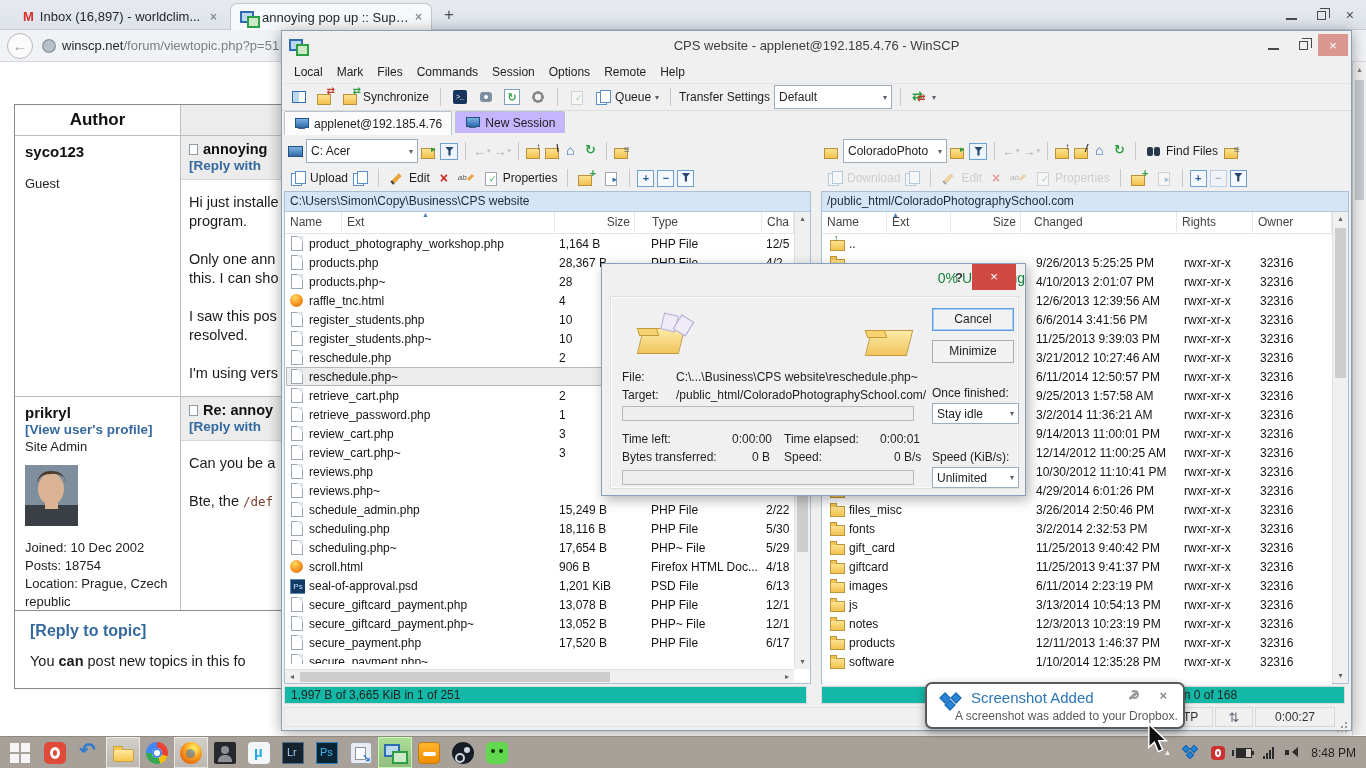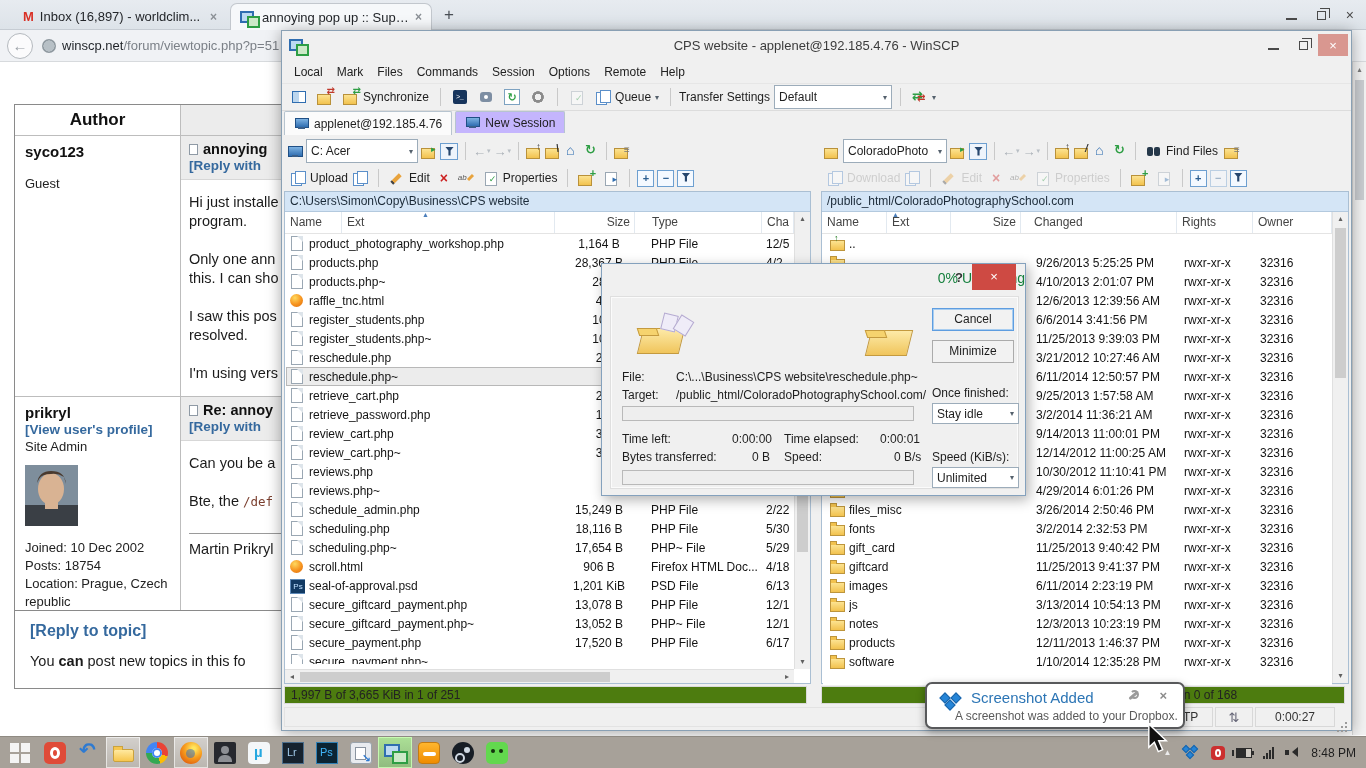--- a/index.html
+++ b/index.html
@@ -99,41 +99,41 @@
 .lcols{grid-template-columns:57px 213px 80px 12px 115px 1fr}
 .rcols{grid-template-columns:65px 64px 70px 8px 148px 76px 1fr}
 .sort{position:absolute;top:19px;font-size:7px;color:#4a7ebb;z-index:2}
 .list{position:absolute;left:1px;right:16px;top:42px;overflow:hidden;background:#fff}
 .pl .list{height:430px}
 .pr .list{height:451px}
 .lrow,.rrow{display:grid;align-items:center;height:19px;white-space:nowrap;color:#141414}
 .lrow{grid-template-columns:20px 250px 80px 12px 115px 1fr;padding-left:3px}
 .rrow{grid-template-columns:20px 108px 71px 8px 148px 76px 1fr;padding-left:6px}
 .lrow span,.rrow span{overflow:hidden}
-.lrow .num,.rrow .num{text-align:center}
+.lrow .num,.rrow .num{text-align:left}
 .lrow.sel{background:#ececec;box-shadow:inset 0 0 0 1px #b8b8b8}
 .fic{position:relative;width:16px;height:19px}
 .fic[data-ic=file]:before{content:"";position:absolute;left:2px;top:2px;width:10px;height:13px;background:#fff;border:1px solid #9aa7b3}
 .fic[data-ic=file]:after{content:"";position:absolute;left:8px;top:2px;border:3px solid;border-color:#dde4ea #dde4ea transparent transparent}
 .fic[data-ic=firefox]:before{content:"";position:absolute;left:1px;top:3px;width:13px;height:13px;border-radius:50%;background:radial-gradient(circle at 38% 30%,#ffd95e,#f6921e 55%,#d96a10)}
 .fic[data-ic=psd]:before{content:"Ps";position:absolute;left:1px;top:3px;width:14px;height:13px;background:#123a63;color:#bfe0ff;font-size:8px;line-height:13px;text-align:center;border:1px solid #5d89b8}
 .fic[data-ic=folder]:before,.fic[data-ic=up]:before{content:"";position:absolute;left:1px;top:6px;width:13px;height:9px;background:linear-gradient(#fce391,#f2c24e);border:1px solid #bd953c}
 .fic[data-ic=folder]:after{content:"";position:absolute;left:1px;top:3px;width:5px;height:3px;background:#f2c24e;border:1px solid #bd953c;border-bottom:none}
 .fic[data-ic=up]:after{content:"↑";position:absolute;left:5px;top:-1px;font-size:9px;font-weight:bold;color:#1f7a1f}
 .vs{position:absolute;right:0;width:16px;top:20px;background:#f0f0f0;border-left:1px solid #e0e0e0}
 .pl .vs{bottom:14px}
 .pr .vs{bottom:0}
 .vs .ar{height:14px;text-align:center;font-size:8px;color:#606060;line-height:14px}
 .vs .ar.dn{position:absolute;bottom:0;left:0;right:0}
 .vs .thumb{position:absolute;left:2px;right:2px;background:#cdcdcd}
 .hs{position:absolute;left:0;right:16px;bottom:0;height:14px;background:#f0f0f0;border-top:1px solid #e0e0e0}
 .hs .ar{position:absolute;top:0;font-size:8px;color:#606060;line-height:13px;width:14px;text-align:center}
 .hs .ar.rt{right:0}
 .hs .thumb{position:absolute;left:15px;top:2px;width:310px;height:10px;background:#cdcdcd}
-.pstat{position:absolute;left:0;right:4px;bottom:0;height:18px;line-height:17px;border:1px solid #dadada;background:#4d7c0f;padding-left:6px;color:#222;white-space:nowrap}
+.pstat{position:absolute;left:0;right:4px;bottom:0;height:18px;line-height:17px;border:1px solid #dadada;background:#14b8a6;padding-left:6px;color:#222;white-space:nowrap}
 .pr .pstat span{margin-left:263px;display:inline-block}
 .ws-status{position:absolute;left:2px;right:2px;bottom:2px;height:24px;display:flex;align-items:center;gap:2px;padding-top:2px}
 .scell{height:20px;border:1px solid #d8d8d8;background:#f0f0f0;display:flex;align-items:center;justify-content:center;color:#333}
 .scell.sp{flex:1;border-color:#e3e3e3}
 .grip{width:12px;height:20px;position:relative}
 .grip:before{content:"";position:absolute;right:2px;bottom:3px;width:2px;height:2px;background:#9a9a9a;box-shadow:-4px 4px 0 #9a9a9a,0 4px 0 #9a9a9a,-8px 8px 0 #9a9a9a,-4px 8px 0 #9a9a9a,0 8px 0 #9a9a9a}
 .lockic{position:relative;width:10px;height:12px}
 .lockic:before{content:"";position:absolute;left:0;bottom:0;width:10px;height:7px;background:#8a8a8a}
 .lockic:after{content:"";position:absolute;left:2px;top:0;width:6px;height:6px;border:2px solid #8a8a8a;border-bottom:none;border-radius:4px 4px 0 0}
 
@@ -356,21 +356,20 @@
               <div class="pt1">
                   <span class="doc-ic"></span>
                   <span>Re: annoy</span>
                 </div>
               <div class="plink">[Reply with</div>
             </div>
             <div class="pbody">
               <div class="bline">Can you be a</div>
               <div class="bline"></div>
               <div class="bline"><span>Bte, the </span><span class="codetx">/def</span></div>
-              <div class="sig">Martin Prikryl</div>
             </div>
           </div>
         </div>
         <div class="frow adrow">
           <div class="cell-l">Advertisements</div>
           <div class="cell-r"></div>
         </div>
       </div>
       <div class="rbox">
         <div class="rt">[Reply to topic]</div>

